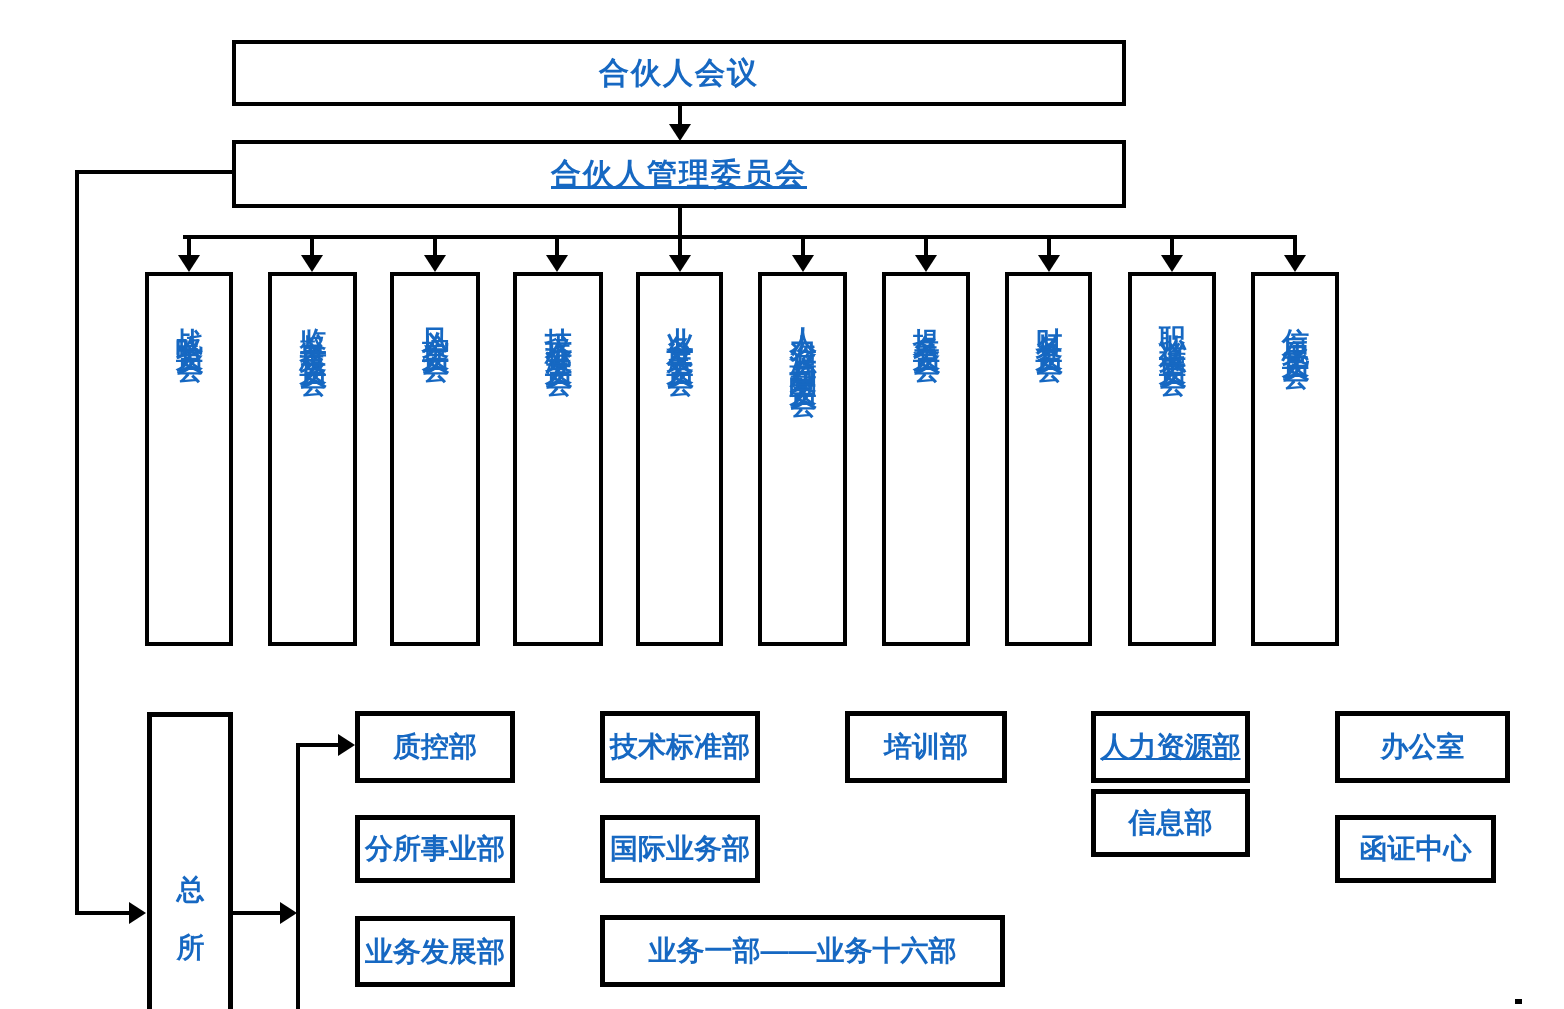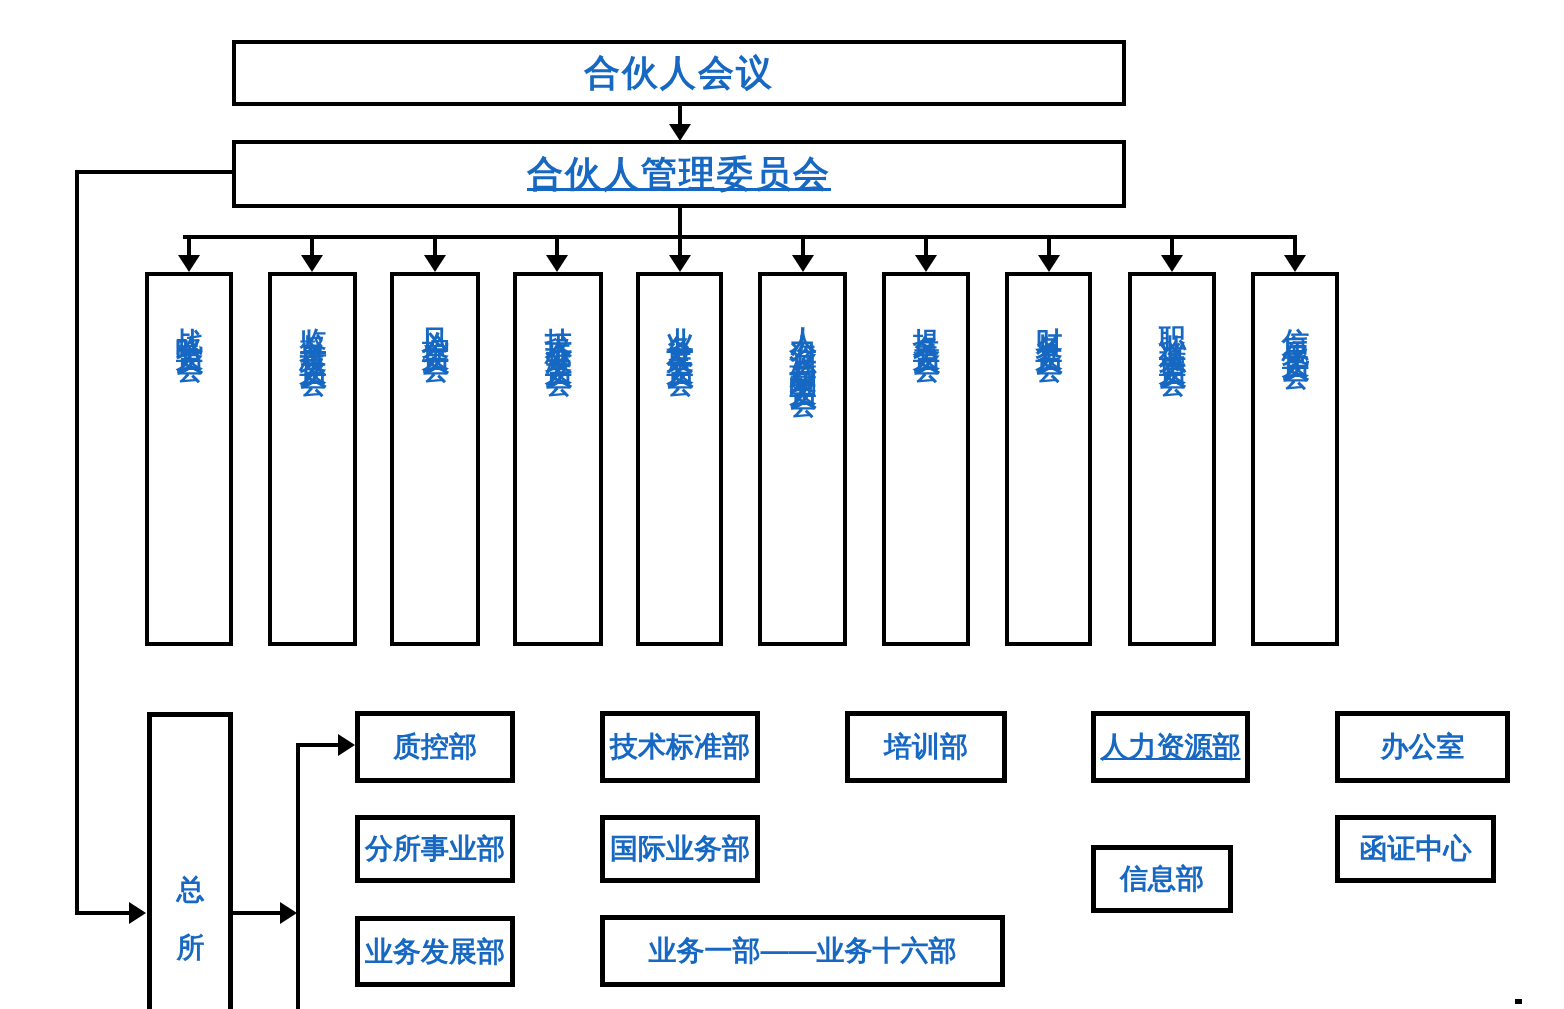--- a/index.html
+++ b/index.html
@@ -15,21 +15,21 @@
     position: absolute;
     box-sizing: border-box;
     border: 4px solid #000000;
     background: #ffffff;
     display: flex;
     align-items: center;
     justify-content: center;
     color: #1668C2;
     font-weight: bold;
   }
-  .topbox { font-size: 36px; letter-spacing: 2px; }
+  .topbox { font-size: 30px; letter-spacing: 2px; }
   .cbox {
     position: absolute;
     box-sizing: border-box;
     border: 4px solid #000000;
     background: #ffffff;
     top: 272px;
     height: 374px;
     display: flex;
     justify-content: center;
     align-items: flex-start;
@@ -185,21 +185,21 @@
   <div class="dbox" style="left:1335px; top:711px; width:175px; height:72px;">
     <span>办公室</span>
   </div>
 
   <div class="dbox" style="left:355px;  top:815px; width:160px; height:68px;">
     <span>分所事业部</span>
   </div>
   <div class="dbox" style="left:600px;  top:815px; width:160px; height:68px;">
     <span>国际业务部</span>
   </div>
-  <div class="dbox" style="left:1091px; top:845px; width:142px; height:68px;">
+  <div class="dbox" style="left:1091px; top:789px; width:159px; height:68px;">
     <span>信息部</span>
   </div>
   <div class="dbox" style="left:1335px; top:815px; width:161px; height:68px;">
     <span>函证中心</span>
   </div>
 
   <div class="dbox" style="left:355px; top:916px; width:160px; height:71px;">
     <span>业务发展部</span>
   </div>
   <div class="dbox" style="left:600px; top:915px; width:405px; height:72px;">

